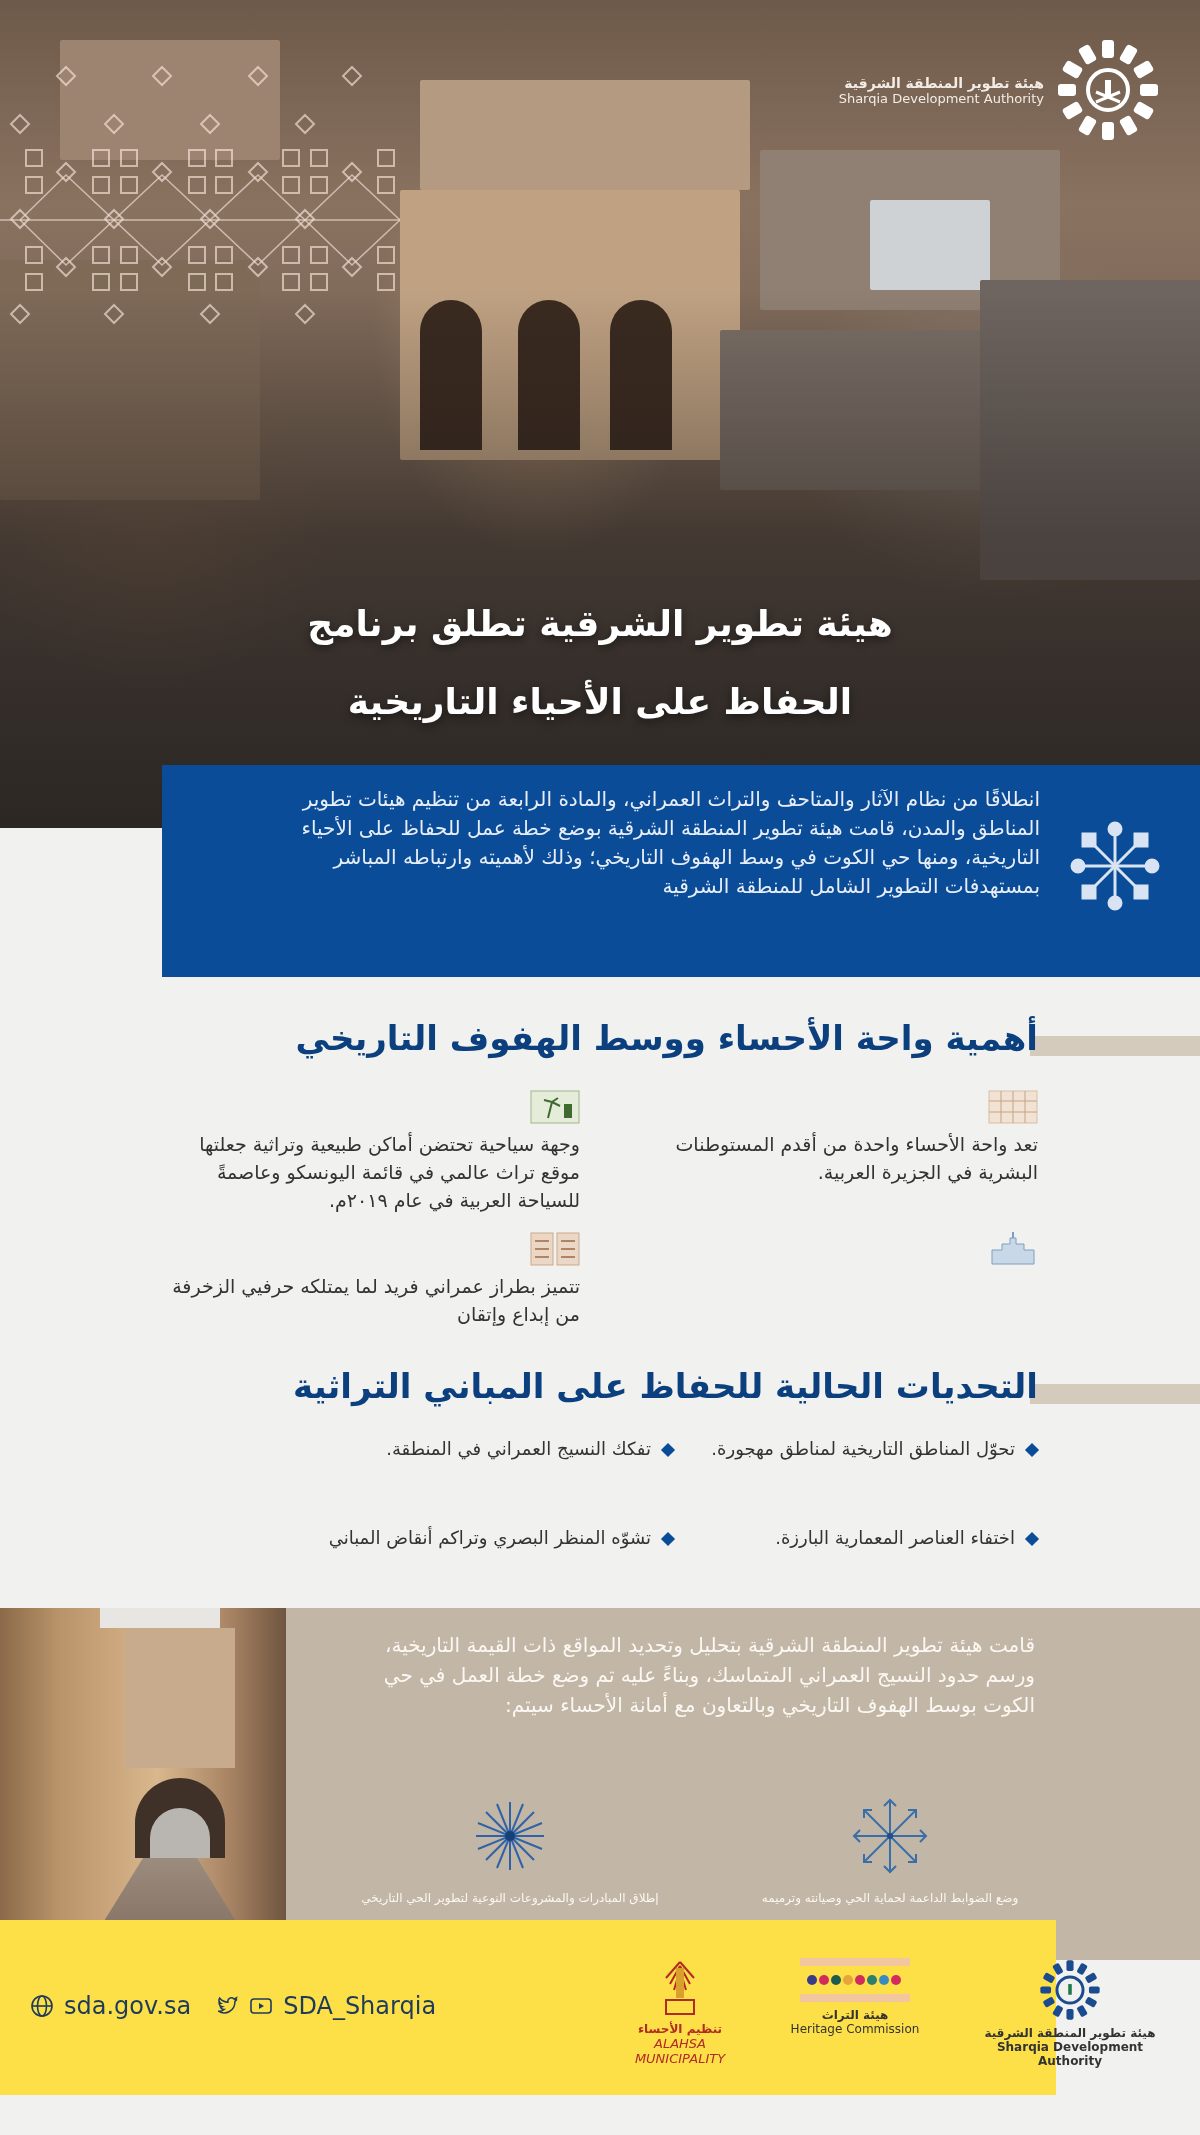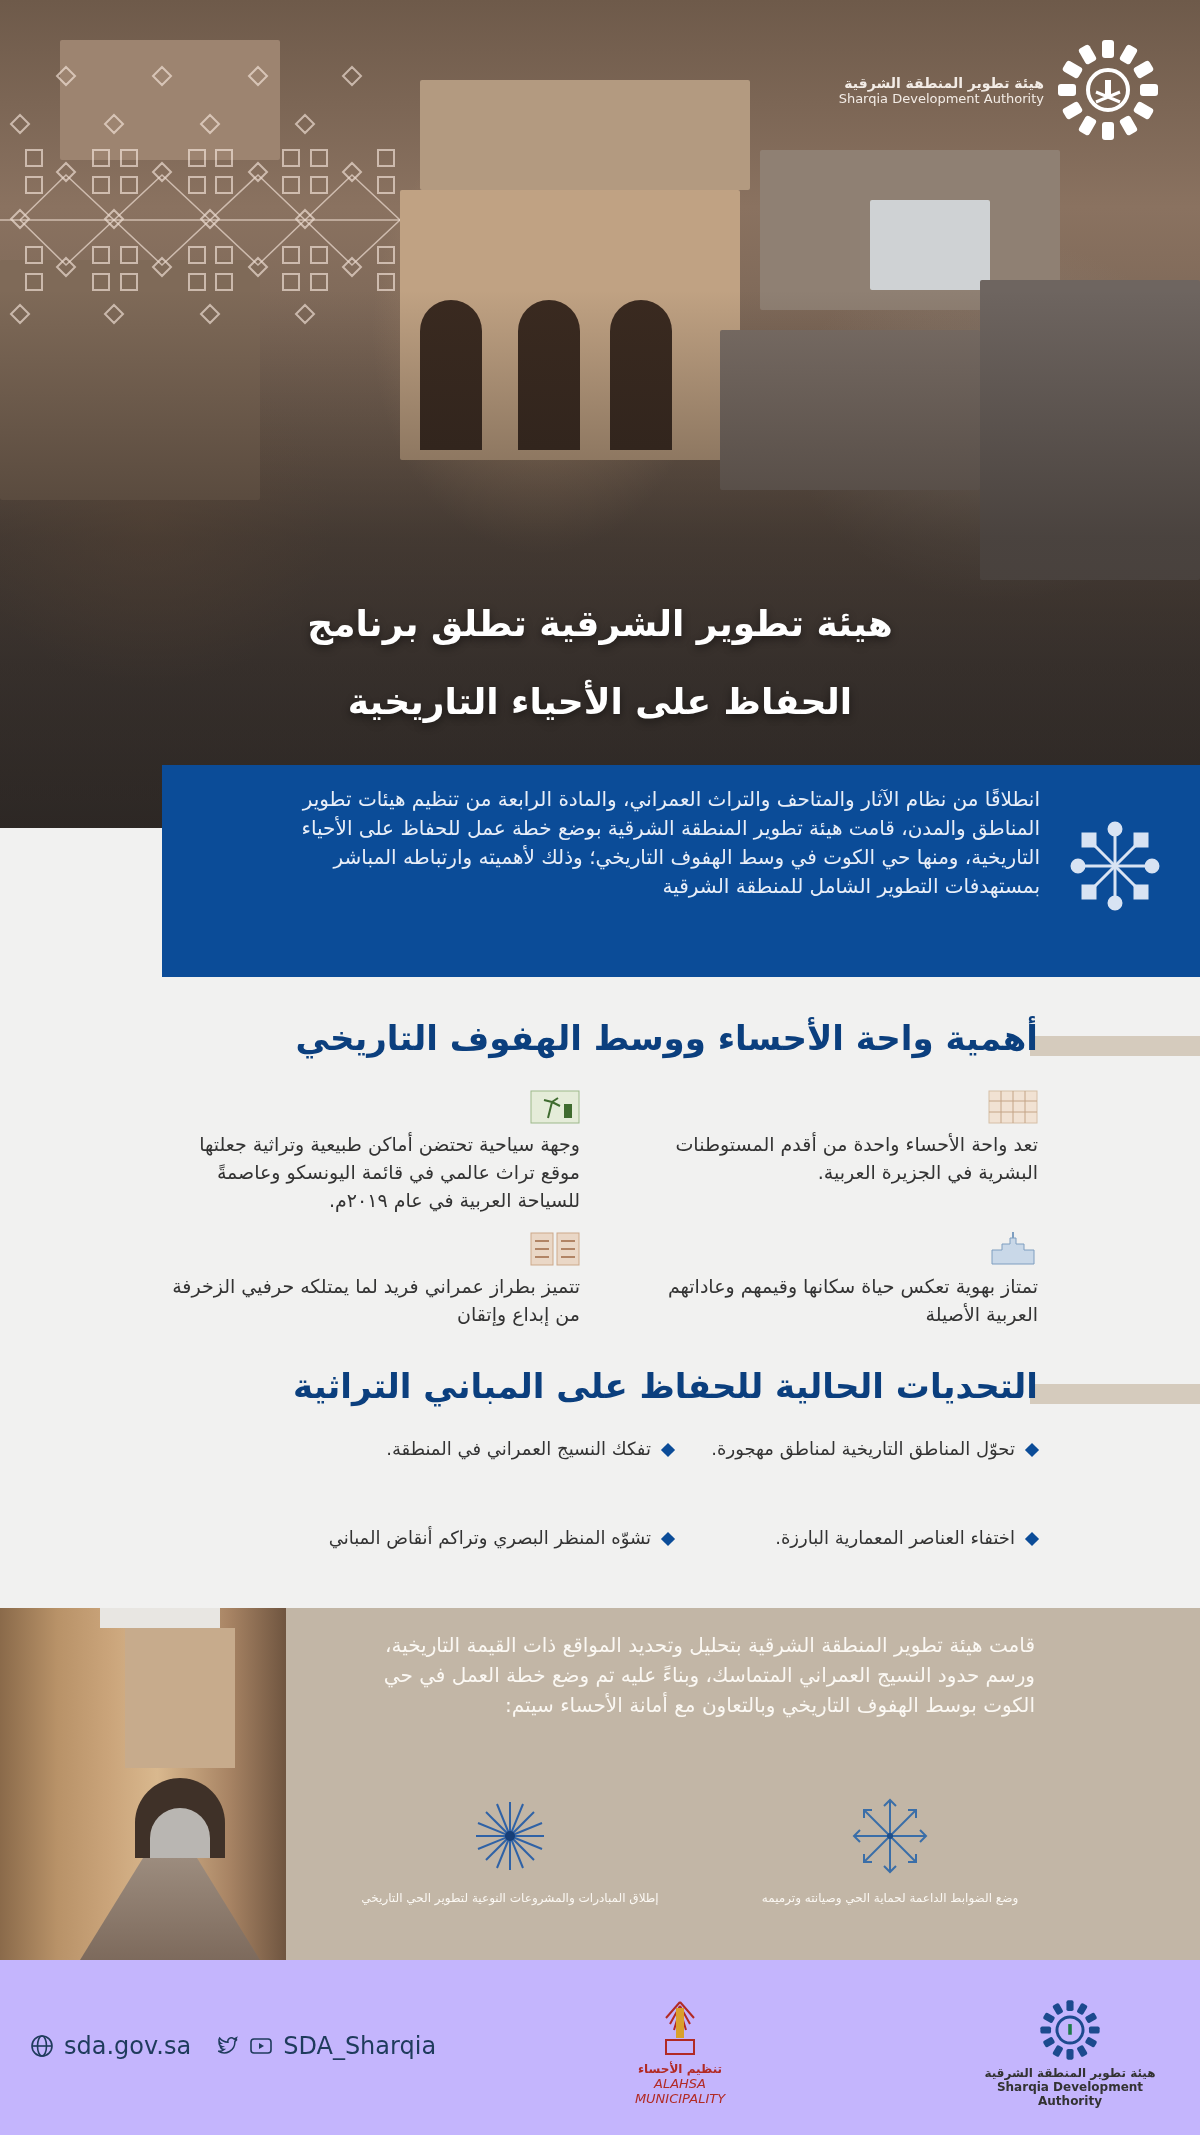--- a/index.html
+++ b/index.html
@@ -50,21 +50,21 @@
   .alley .sky { position: absolute; left: 100px; top: 0; width: 120px; height: 20px; background: #e8e6e2; }
   .alley .wall { position: absolute; left: 125px; top: 20px; width: 110px; height: 140px; background: #c7ab8c; }
   .alley .arch { position: absolute; left: 135px; top: 170px; width: 90px; height: 80px; border-radius: 45px 45px 0 0; background: #3f3128; }
   .alley .passage { position: absolute; left: 150px; top: 200px; width: 60px; height: 50px; border-radius: 30px 30px 0 0; background: #b9b6b2; }
   .alley .floor { position: absolute; left: 80px; top: 250px; width: 180px; height: 102px; background: linear-gradient(180deg, #9c8c7e, #7d6a5c); clip-path: polygon(35% 0, 65% 0, 100% 100%, 0 100%); }
   .actions p { position: absolute; right: 165px; top: 22px; width: 700px; direction: rtl; text-align: right; color: #fbf8f3; font-size: 20px; line-height: 30px; }
   .act { position: absolute; width: 300px; text-align: center; direction: rtl; color: #fbf8f3; font-size: 12px; line-height: 28px; }
   .act svg { display: block; margin: 0 auto 8px; }
 
   
-  .footer { position: absolute; left: 0; top: 1960px; width: 1200px; height: 175px; background: #c4b5fd; }
+  .footer { position: absolute; left: 0; top: 1920px; width: 1056px; height: 175px; background: #fde047; }
   .social { position: absolute; left: 30px; top: 72px; display: flex; align-items: center; gap: 10px; color: #1f3b5c; font-size: 24px; font-family: "DejaVu Sans", sans-serif; }
   .social .ico { width: 24px; height: 24px; }
   .partner { position: absolute; top: 38px; text-align: center; }
   .partner .name-ar { font-size: 12px; color: #333; font-weight: bold; direction: rtl; }
   .partner .name-en { font-size: 12px; color: #333; }
 </style>
 </head>
 <body>
 
 <div class="hero">
@@ -205,21 +205,20 @@
     <path d="M18 28 L22 12 M22 12 L14 10 M22 12 L28 8 M22 12 L30 16" stroke="#3f6b2f" stroke-width="2" fill="none"></path>
     <rect x="34" y="14" width="8" height="14" fill="#3f6b2f"></rect>
   </svg>
   <span>وجهة سياحية تحتضن أماكن طبيعية وتراثية جعلتها موقع تراث عالمي في قائمة اليونسكو وعاصمةً للسياحة العربية في عام ٢٠١٩م.</span>
 </div>
 <div class="feat" style="right:162px; top:1232px;">
   <svg class="ic" viewBox="0 0 50 34">
     <path d="M4 32 L4 18 L14 18 L14 12 L22 12 L22 6 L28 6 L28 12 L36 12 L36 18 L46 18 L46 32 Z" fill="#c9d8e8" stroke="#7e9ec0"></path>
     <line x1="25" y1="0" x2="25" y2="6" stroke="#7e9ec0" stroke-width="2"></line>
   </svg>
-  <span>تمتاز بهوية تعكس حياة سكانها وقيمهم وعاداتهم العربية الأصيلة</span>
 </div>
 <div class="feat" style="right:620px; top:1232px;">
   <svg class="ic" viewBox="0 0 50 34">
     <rect x="1" y="1" width="22" height="32" fill="#ead7c6" stroke="#cda98a"></rect>
     <rect x="27" y="1" width="22" height="32" fill="#ead7c6" stroke="#cda98a"></rect>
     <g stroke="#b18465" stroke-width="2">
         <line x1="5" y1="9" x2="19" y2="9"></line>
         <line x1="5" y1="17" x2="19" y2="17"></line>
         <line x1="5" y1="25" x2="19" y2="25"></line>
         <line x1="31" y1="9" x2="45" y2="9"></line>
@@ -315,20 +314,38 @@
       <g fill="none" stroke="#b22a24" stroke-width="2">
           <path d="M20 4 L6 20 M20 4 L34 20 M20 8 L10 26 M20 8 L30 26 M20 12 L14 32 M20 12 L26 32"></path>
         </g>
       <rect x="16" y="10" width="8" height="30" fill="#d9a02b"></rect>
       <rect x="6" y="42" width="28" height="14" fill="none" stroke="#b22a24" stroke-width="2"></rect>
     </svg>
     <div class="name-ar" style="color:#b22a24;">تنظيم الأحساء</div>
     <div class="name-en" style="font-size:13px;color:#b22a24;font-style:italic;">ALAHSA MUNICIPALITY</div>
   </div>
 
+  <div class="partner" style="left:785px; width:140px;">
+    <svg width="110" height="46" viewBox="0 0 110 46">
+      <rect x="0" y="0" width="110" height="8" fill="#f2c7a0"></rect>
+      <g>
+        <circle cx="12" cy="22" r="5" fill="#3a3a8c"></circle>
+          <circle cx="24" cy="22" r="5" fill="#d12c5c"></circle>
+          <circle cx="36" cy="22" r="5" fill="#1d5b4e"></circle>
+        <circle cx="48" cy="22" r="5" fill="#e9a33c"></circle>
+          <circle cx="60" cy="22" r="5" fill="#d12c5c"></circle>
+          <circle cx="72" cy="22" r="5" fill="#2f7f6f"></circle>
+        <circle cx="84" cy="22" r="5" fill="#3a8ac2"></circle>
+          <circle cx="96" cy="22" r="5" fill="#d12c5c"></circle>
+      </g>
+      <rect x="0" y="36" width="110" height="8" fill="#f2c7a0"></rect>
+    </svg>
+    <div class="name-ar">هيئة التراث</div>
+    <div class="name-en">Heritage Commission</div>
+  </div>
 
   <div class="partner" style="left:970px; width:200px;">
     <svg width="64" height="64" viewBox="0 0 108 108">
       <g fill="#1c4a8e">
         <circle cx="54" cy="54" r="22" fill="none" stroke="#1c4a8e" stroke-width="5"></circle>
         <rect x="48" y="4" width="12" height="18" rx="3"></rect>
         <rect x="48" y="4" width="12" height="18" rx="3" transform="rotate(30 54 54)"></rect>
           <rect x="48" y="4" width="12" height="18" rx="3" transform="rotate(60 54 54)"></rect>
         <rect x="48" y="4" width="12" height="18" rx="3" transform="rotate(90 54 54)"></rect>
           <rect x="48" y="4" width="12" height="18" rx="3" transform="rotate(120 54 54)"></rect>

